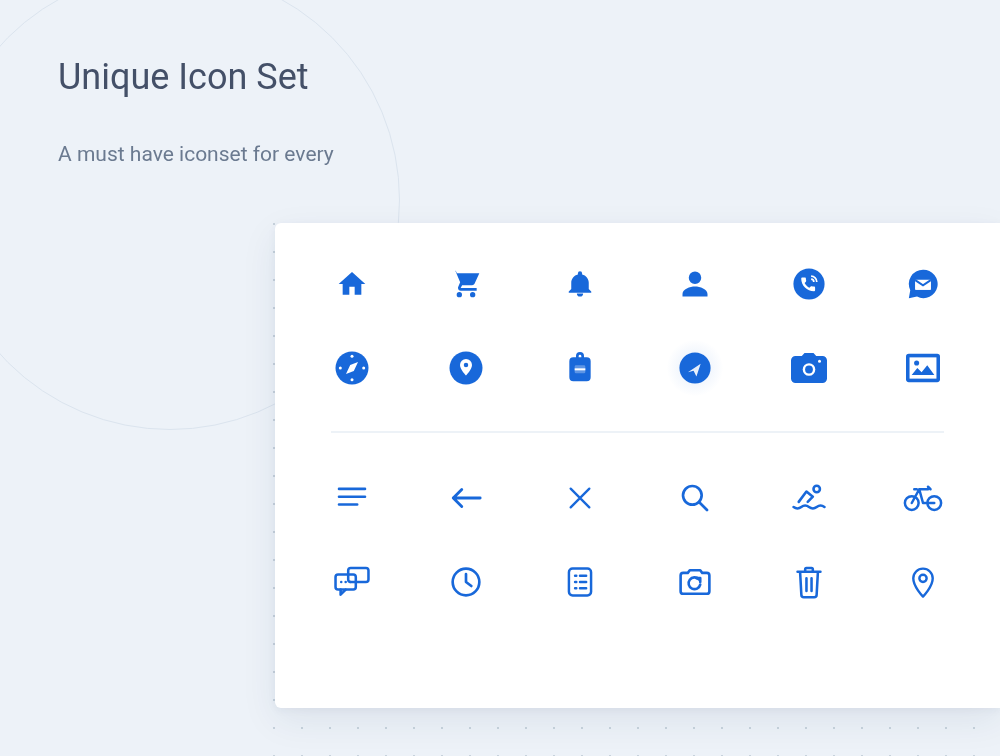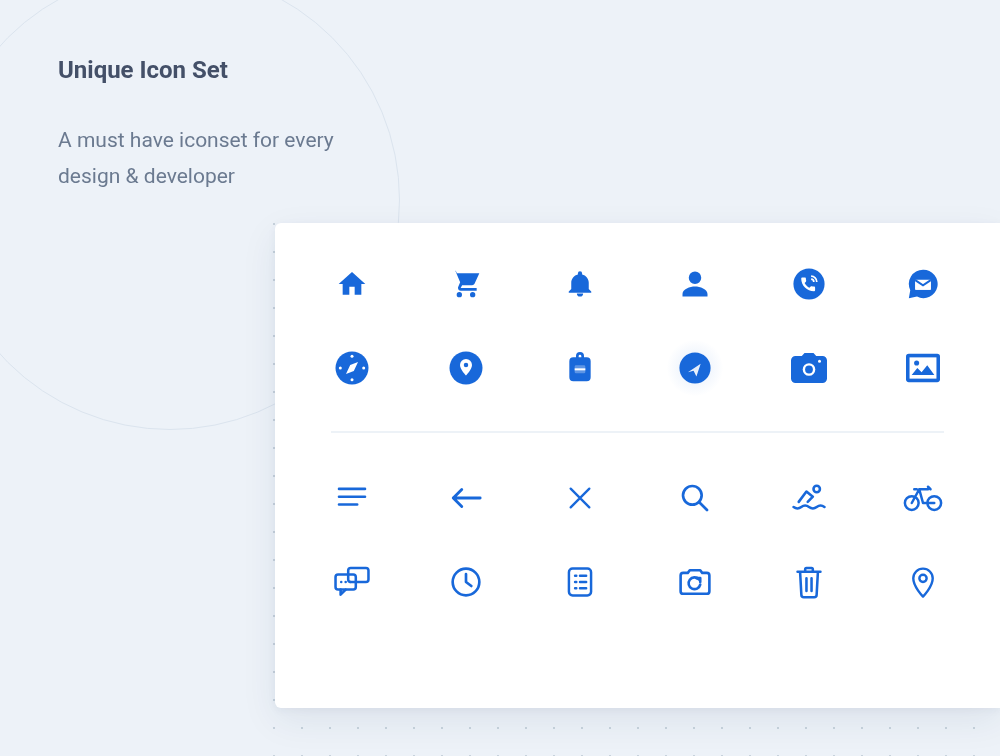--- a/index.html
+++ b/index.html
@@ -30,22 +30,22 @@
     background-image: radial-gradient(#c7d2dc 1.2px, transparent 1.2px);
     background-size: 28px 28px;
     pointer-events: none;
   }
   .header {
     position: absolute;
     left: 58px;
     top: 56px;
   }
   .title {
-    font-size: 24px;
-    font-weight: 700;
+    font-size: 36px;
+    font-weight: 400;
     color: #445068;
     margin-bottom: 14px;
   }
   .subtitle {
     font-size: 21px;
     font-weight: 400;
     color: #6b7a90;
     line-height: 1.7;
     margin-top: 39px;
   }
@@ -95,21 +95,20 @@
 </head>
 <body>
 
 <div class="bg-circle"></div>
 <div class="dots-grid"></div>
 
 <div class="header">
   <div class="title">Unique Icon Set</div>
   <div class="subtitle">
     <span>A must have iconset for every</span><br>
-    <span>design &amp; developer</span>
   </div>
 </div>
 
 <div class="panel">
 
   <div class="row">
     <div class="cell">
       <svg width="34" height="32" viewBox="0 0 24 24">
           <path class="fill" d="M12 3 2 12h3v8h5v-6h4v6h5v-8h3z"></path>
         </svg>

